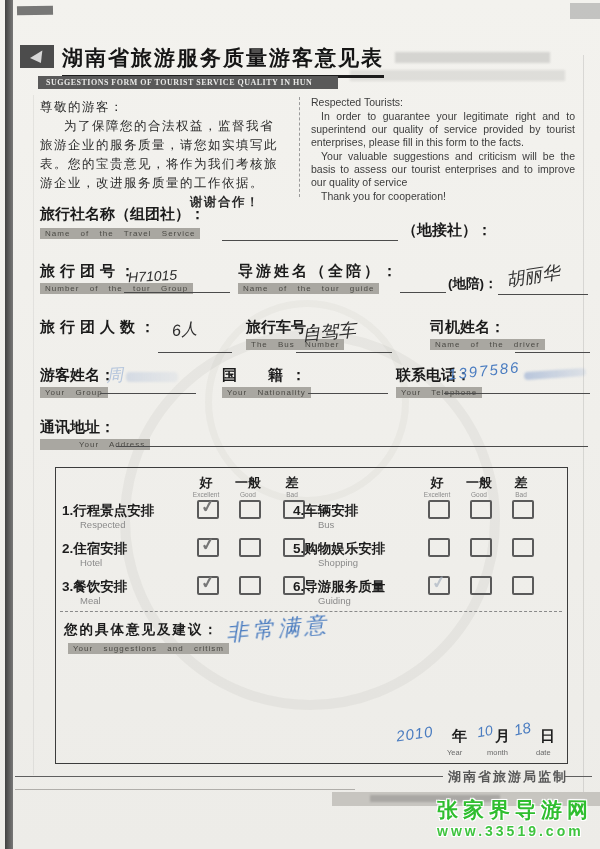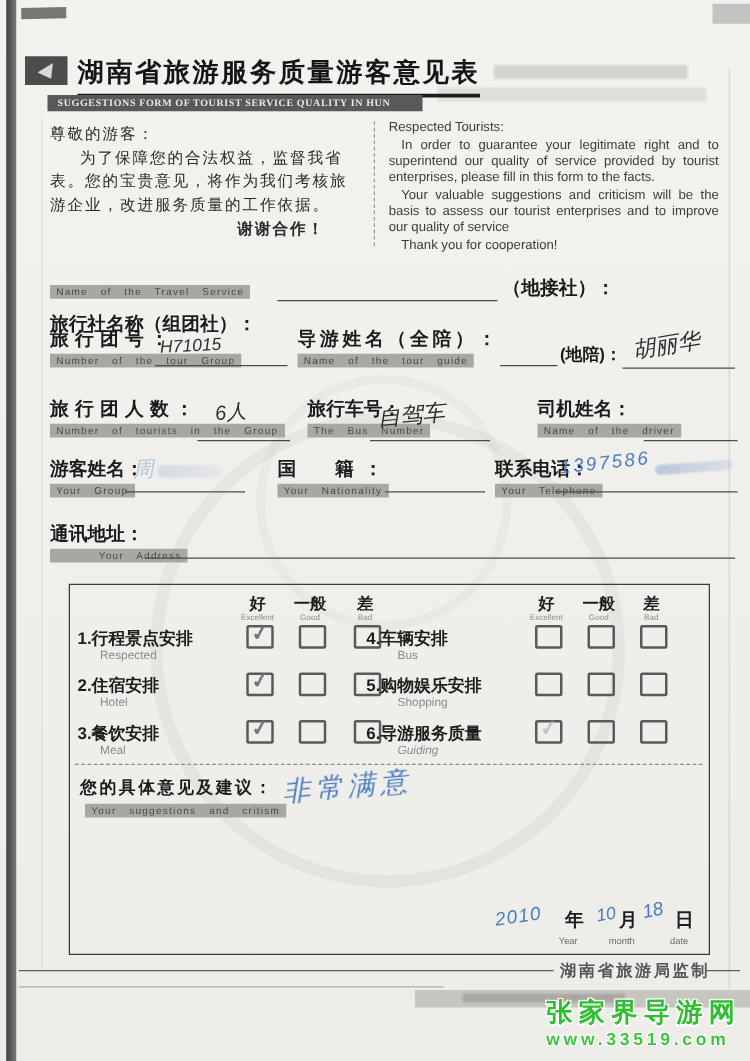--- a/index.html
+++ b/index.html
@@ -97,51 +97,51 @@
 
   <div class="abs logo">
       <div class="logo-glyph"></div>
     </div>
   <div class="abs title">湖南省旅游服务质量游客意见表</div>
   <div class="abs banner">SUGGESTIONS FORM OF TOURIST SERVICE QUALITY IN HUN</div>
 
   <div class="abs intro-zh">
     <div>尊敬的游客：</div>
     <div class="ind2">为了保障您的合法权益，监督我省</div>
+    <div>旅游企业的服务质量，请您如实填写此</div>
     <div>表。您的宝贵意见，将作为我们考核旅</div>
     <div>游企业，改进服务质量的工作依据。</div>
     <div class="indr">谢谢合作！</div>
   </div>
   <div class="abs intro-div"></div>
   <div class="abs intro-en">
     <p>Respected Tourists:</p>
     <p class="ind">In order to guarantee your legitimate right and to superintend our quality of service provided by tourist enterprises, please fill in this form to the facts.</p>
     <p class="ind">Your valuable suggestions and criticism will be the basis to assess our tourist enterprises and to improve our quality of service</p>
     <p class="ind">Thank you for cooperation!</p>
   </div>
 
-  <div class="abs flabel" style="left:40px;top:205px;margin-top:45px;">旅行社名称（组团社）：</div>
+  <div class="abs flabel" style="left:40px;top:205px;">旅行社名称（组团社）：</div>
   <div class="abs entag" style="left:40px;top:228px;">Name of the Travel Service</div>
   <div class="abs uline" style="left:222px;top:239px;width:176px;"></div>
   <div class="abs flabel" style="left:402px;top:221px;">（地接社）：</div>
 
   <div class="abs flabel sp" style="left:40px;top:262px;">旅行团号：</div>
   <div class="abs entag" style="left:40px;top:283px;">Number of the tour Group</div>
   <div class="abs hw hw-pen" style="left:128px;top:268px;font-size:14px;transform:rotate(-3deg);">H71015</div>
   <div class="abs uline" style="left:124px;top:291px;width:106px;"></div>
 
   <div class="abs flabel" style="left:238px;top:262px;letter-spacing:3px;">导游姓名（全陪）：</div>
   <div class="abs entag" style="left:238px;top:283px;">Name of the tour guide</div>
   <div class="abs uline" style="left:400px;top:291px;width:46px;"></div>
   <div class="abs flabel" style="left:448px;top:275px;font-size:13.5px;">(地陪)：</div>
   <div class="abs hw hw-pen" style="left:506px;top:264px;font-size:18px;transform:rotate(-9deg);">胡丽华</div>
   <div class="abs uline" style="left:498px;top:293px;width:90px;"></div>
 
   <div class="abs flabel sp" style="left:40px;top:318px;">旅行团人数：</div>
-  <div class="abs entag" style="left:40px;top:339px;">Number of tourists in the Group</div>
   <div class="abs hw hw-pen" style="left:172px;top:320px;font-size:16px;transform:rotate(-6deg);">6人</div>
   <div class="abs uline" style="left:158px;top:351px;width:74px;"></div>
 
   <div class="abs flabel" style="left:246px;top:318px;">旅行车号：</div>
   <div class="abs entag" style="left:246px;top:339px;">The Bus Number</div>
   <div class="abs hw hw-pen" style="left:302px;top:320px;font-size:18px;transform:rotate(-5deg);">自驾车</div>
   <div class="abs uline" style="left:296px;top:351px;width:96px;"></div>
 
   <div class="abs flabel" style="left:430px;top:318px;">司机姓名：</div>
   <div class="abs entag" style="left:430px;top:339px;">Name of the driver</div>
@@ -249,21 +249,21 @@
       <span class="mk"></span>
     </div>
   <div class="abs cb" style="left:470px;top:538px;">
       <span class="mk"></span>
     </div>
   <div class="abs cb" style="left:512px;top:538px;">
       <span class="mk"></span>
     </div>
 
   <div class="abs item-label" style="left:293px;top:578px;">6.导游服务质量</div>
-  <div class="abs item-en" style="left:318px;top:595px;font-style:italic;">Guiding</div>
+  <div class="abs item-en" style="left:318px;top:595px;">Guiding</div>
   <div class="abs cb" style="left:428px;top:576px;">
       <span class="mk faint">✓</span>
     </div>
   <div class="abs cb" style="left:470px;top:576px;">
       <span class="mk"></span>
     </div>
   <div class="abs cb" style="left:512px;top:576px;">
       <span class="mk"></span>
     </div>
 

